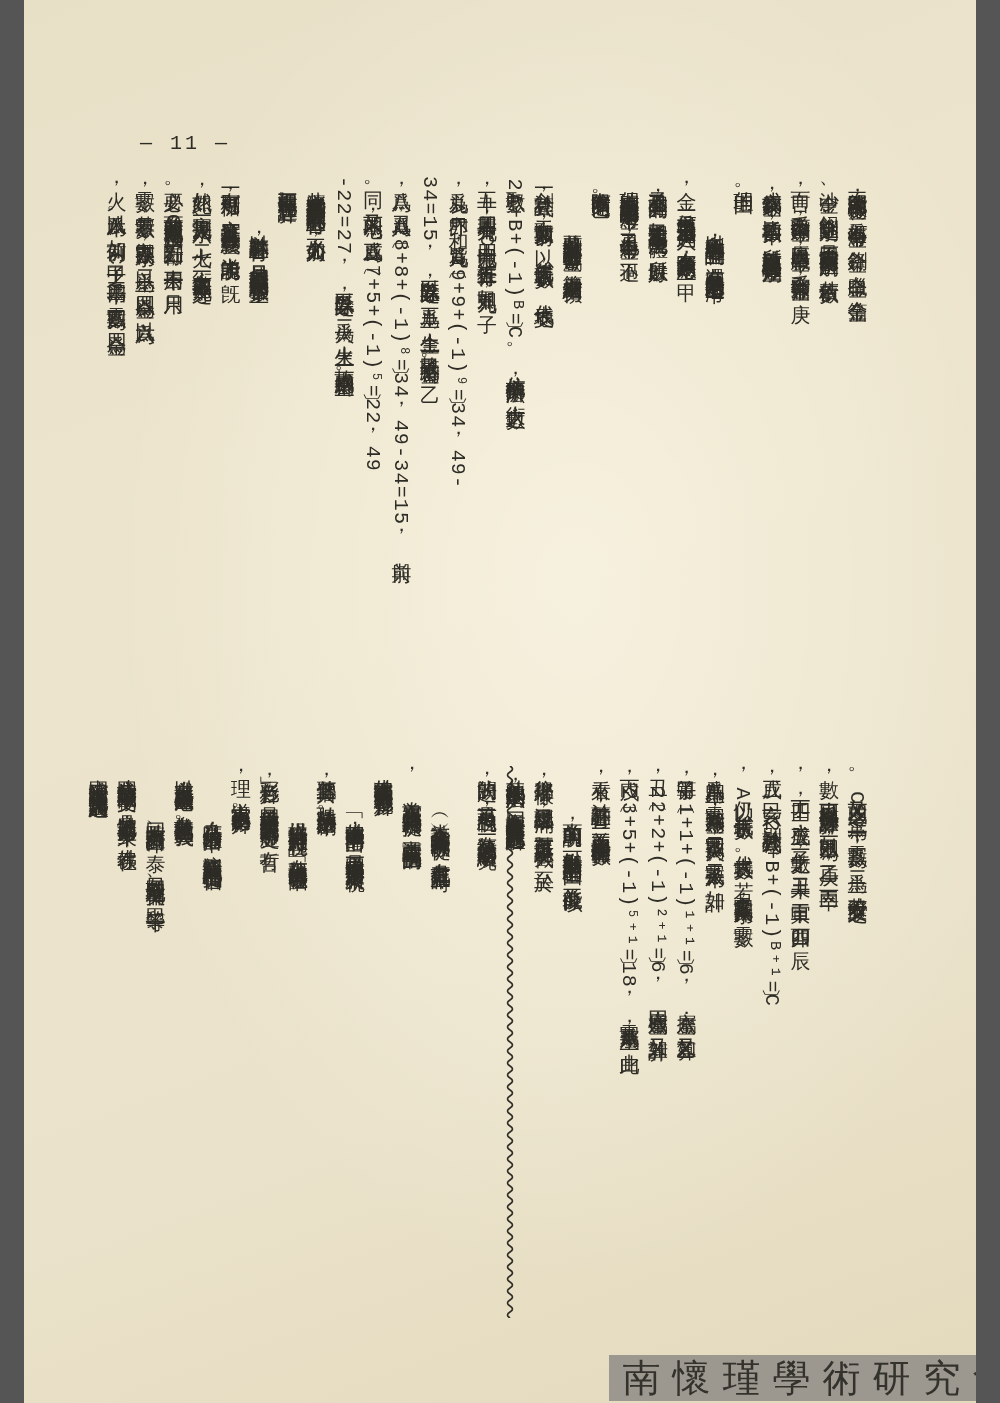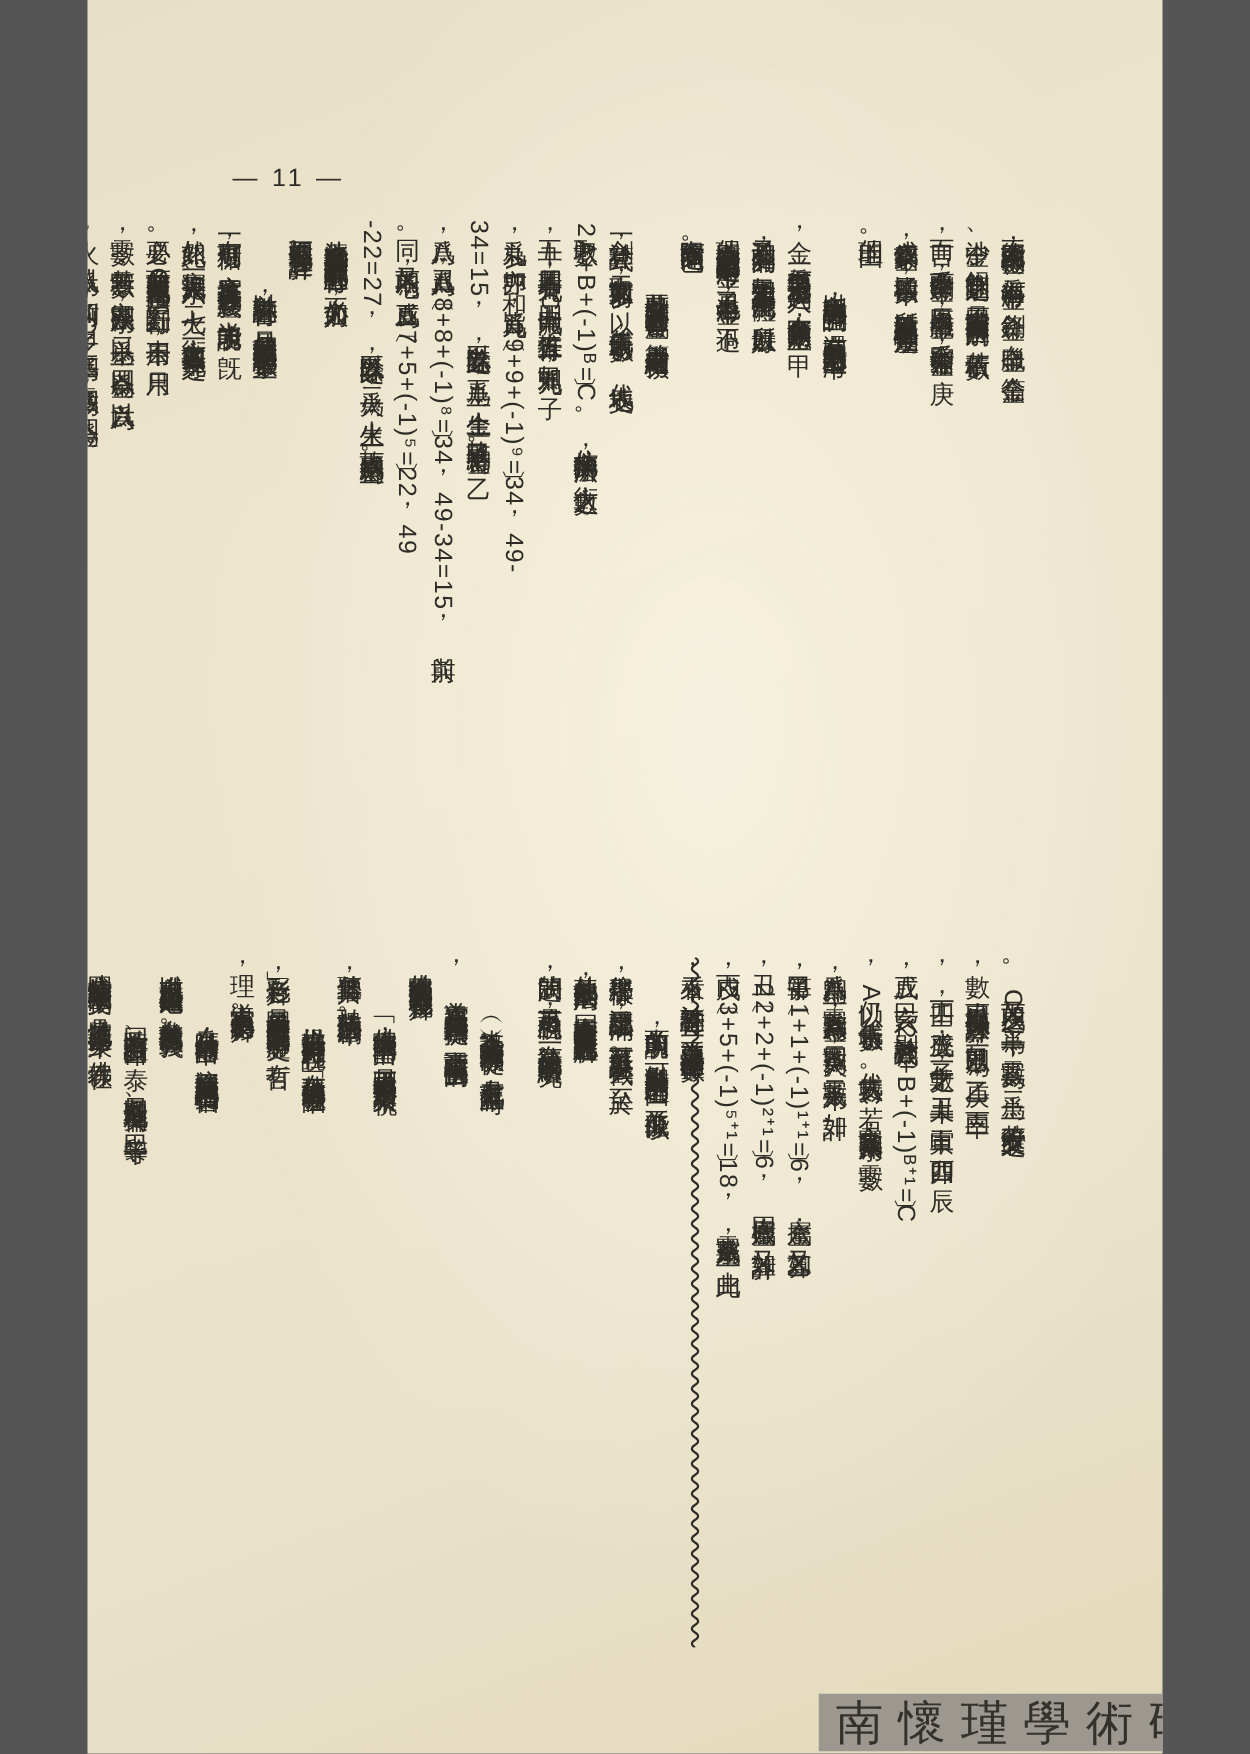--- a/index.html
+++ b/index.html
@@ -1,25 +1,25 @@
 <!DOCTYPE html>
 <html><head>
 <meta charset="utf-8">
 <style>
   html, body { margin: 0; padding: 0; background: #555; }
   .page {
     position: relative;
-    width: 860px;
+    width: 952px;
     height: 1403px;
     margin: 0 auto;
     overflow: hidden;
     background:
       radial-gradient(ellipse at 58% 42%, rgba(255,252,238,0.55) 0%, rgba(255,252,238,0) 60%),
       linear-gradient(160deg, #e7dfc6 0%, #ece4cc 30%, #eae2ca 70%, #e3dabd 100%);
-    font-family: Liberation Sans, sans-serif;
+    font-family: Liberation Mono, monospace;
     color: #2e2c26;
   }
   .page-number {
     position: absolute;
     left: 116px;
     top: 132px;
     font-size: 20px;
     letter-spacing: 3px;
     white-space: nowrap;
     color: #2e2c26;

